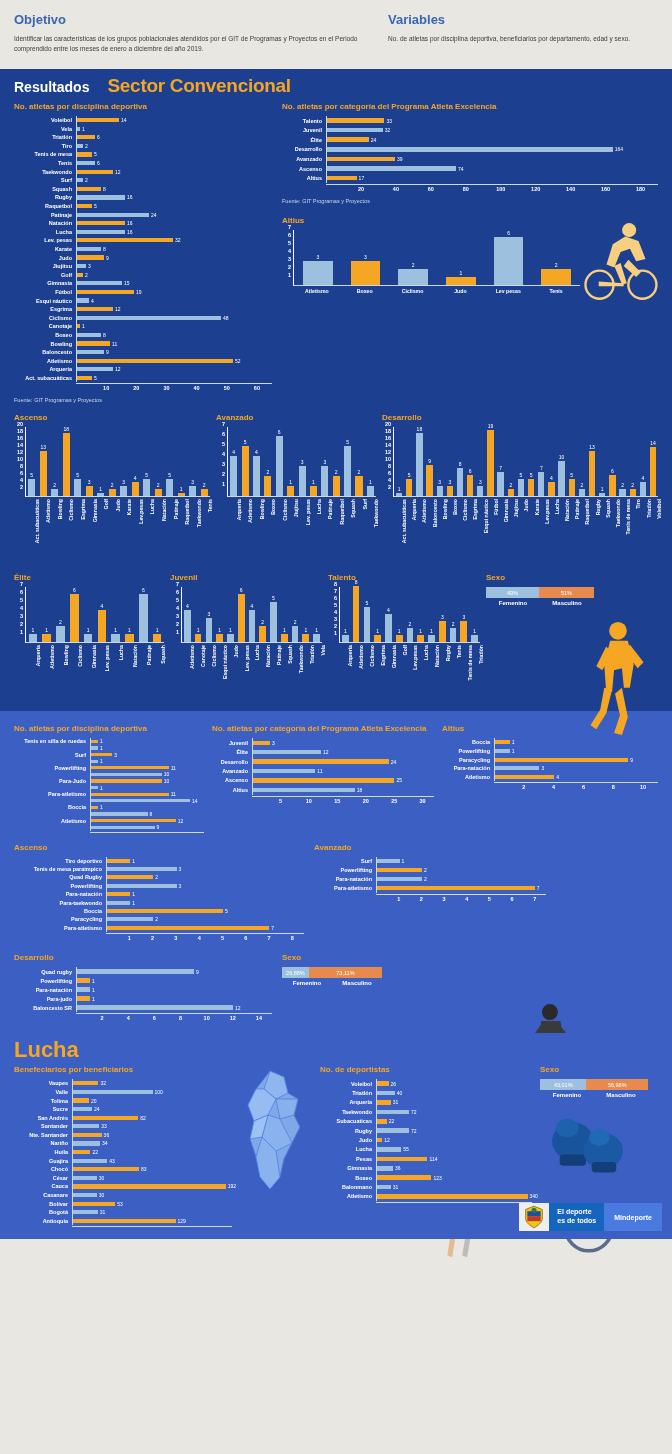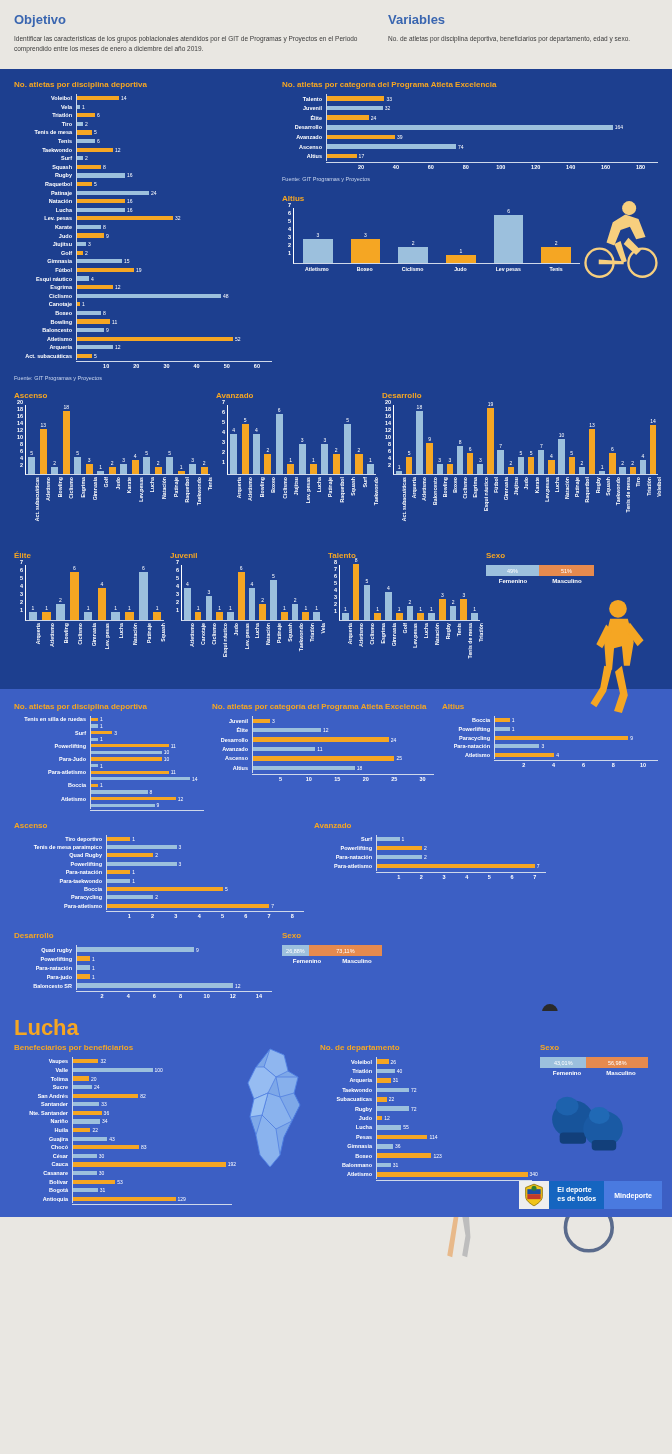--- a/index.html
+++ b/index.html
@@ -100,20 +100,24 @@
       <h3>Objetivo</h3>
       <p>Identificar las características de los grupos poblacionales atendidos por el GIT de Programas y Proyectos en el Periodo comprendido entre los meses de enero a diciembre del año 2019.</p>
     </div>
     <div class="col right">
       <h3>Variables</h3>
       <p>No. de atletas por disciplina deportiva, beneficiarios por departamento, edad y sexo.</p>
     </div>
   </div>
 
   <div class="band-conv">
+    <div class="band-title-row">
+      <span class="res-label">Resultados</span>
+      <span class="sector-title">Sector Convencional</span>
+    </div>
 
     <div class="two" style="margin-top:5px;">
 
       <div style="width:258px;">
         <div class="chart-title">No. atletas  por disciplina deportiva</div>
         <div id="c_conv_disciplina" class="hbar">
             <div class="row" style="height:8.6px">
               <div class="lbl" style="width:62px">Voleibol</div>
               <div class="track">
                 <div class="bar" style="width:21.53846153846154%;background:#f5a623;height:4.2px;top:2.1999999999999997px"></div>
@@ -1925,21 +1929,21 @@
           <path d="M30 6 L44 12 L48 28 L58 34 L54 50 L60 62 L52 78 L44 94 L40 112 L30 124 L20 112 L16 92 L10 74 L14 56 L8 40 L16 24 Z" fill="#7ea8e8" stroke="#4a7ae0" stroke-width="1"></path>
           <path d="M30 6 L44 12 L48 28 L36 34 L24 24 Z" fill="#8fb6ef" stroke="#4a7ae0" stroke-width=".7"></path>
           <path d="M36 34 L58 34 L54 50 L40 54 Z" fill="#87b0ec" stroke="#4a7ae0" stroke-width=".7"></path>
           <path d="M16 24 L24 24 L36 34 L28 50 L14 56 L8 40 Z" fill="#96bcf2" stroke="#4a7ae0" stroke-width=".7"></path>
           <path d="M28 50 L40 54 L52 78 L36 86 L22 72 Z" fill="#8ab3ee" stroke="#4a7ae0" stroke-width=".7"></path>
           <path d="M14 56 L28 50 L22 72 L10 74 Z" fill="#9cc3f4" stroke="#4a7ae0" stroke-width=".7"></path>
           <path d="M22 72 L36 86 L40 112 L30 124 L20 112 L16 92 Z" fill="#8ab3ee" stroke="#4a7ae0" stroke-width=".7"></path>
         </svg>
       </div>
       <div style="width:212px;">
-        <div class="chart-title">No. de departamento</div>
+        <div class="chart-title">No. de deportistas</div>
         <div id="c_cender_deportistas" class="hbar">
             <div class="row" style="height:9.4px">
               <div class="lbl" style="width:56px">Voleibol</div>
               <div class="track">
                 <div class="bar" style="width:7.428571428571429%;background:#f5a623;height:4.6px;top:2.4000000000000004px"></div>
                 <div class="val" style="left:calc(7.428571428571429% + 2px);top:1.7000000000000002px">26</div>
               </div>
             </div>
             <div class="row" style="height:9.4px">
               <div class="lbl" style="width:56px">Triatlón</div>

